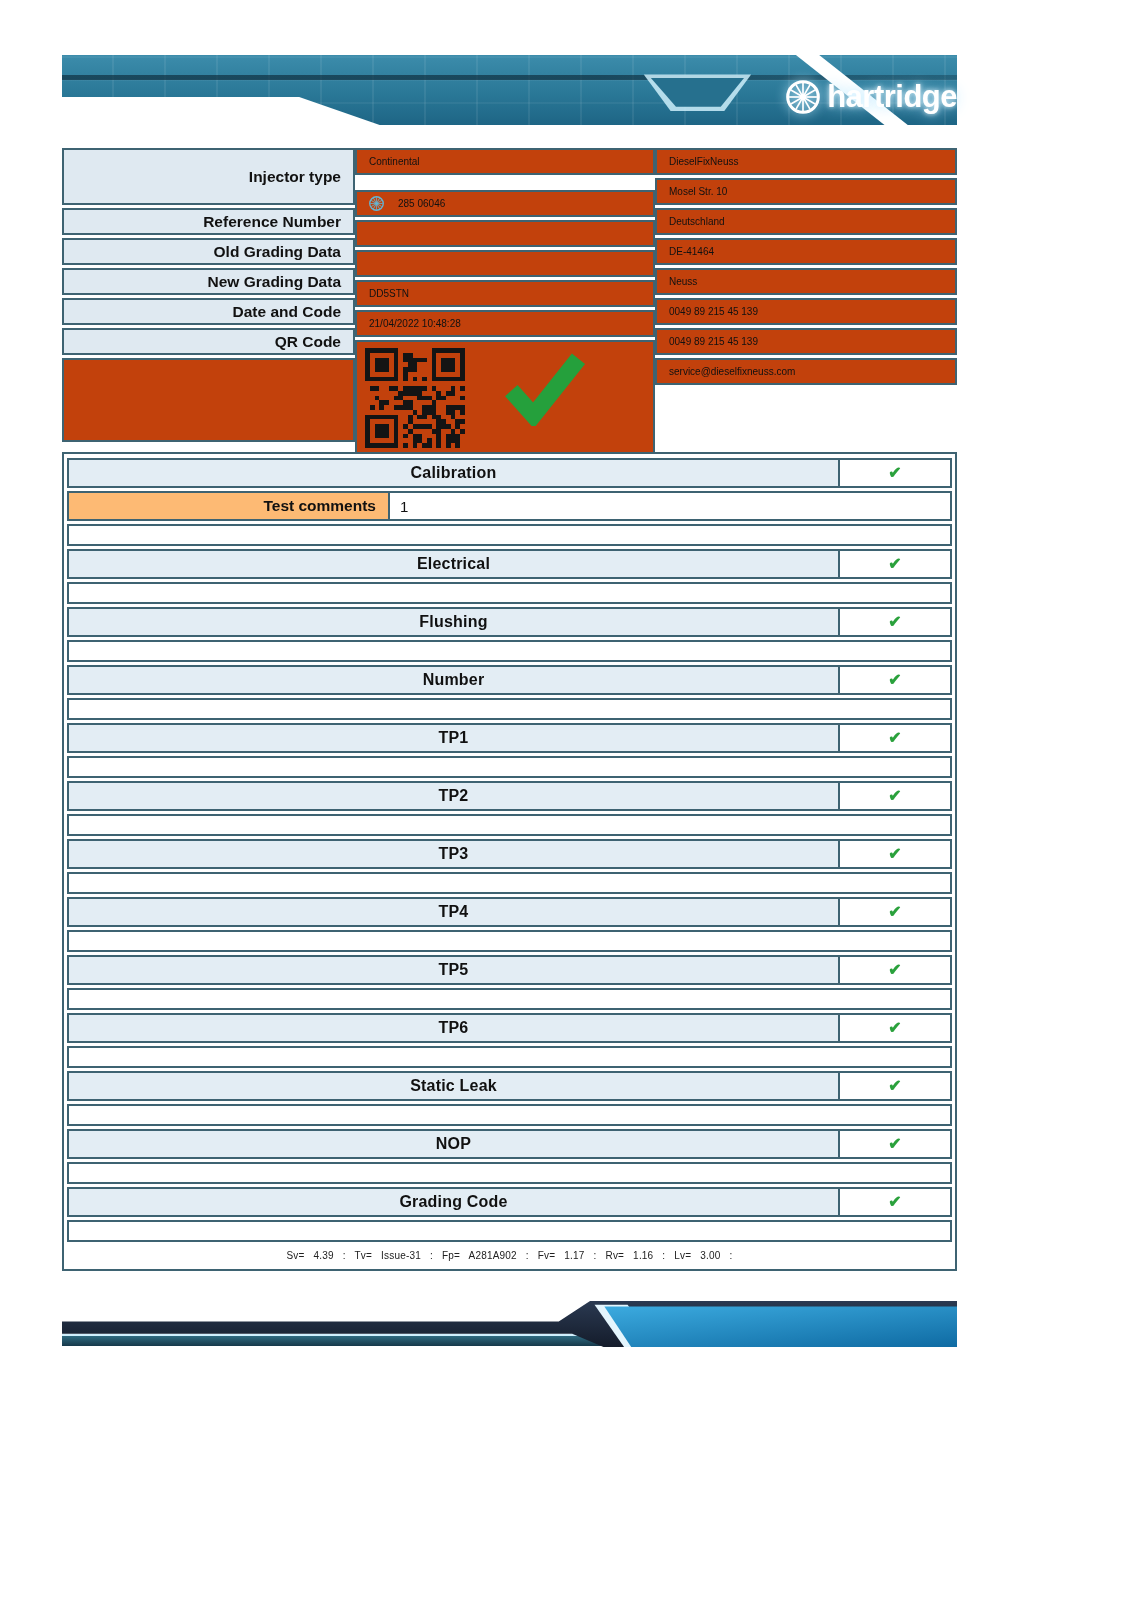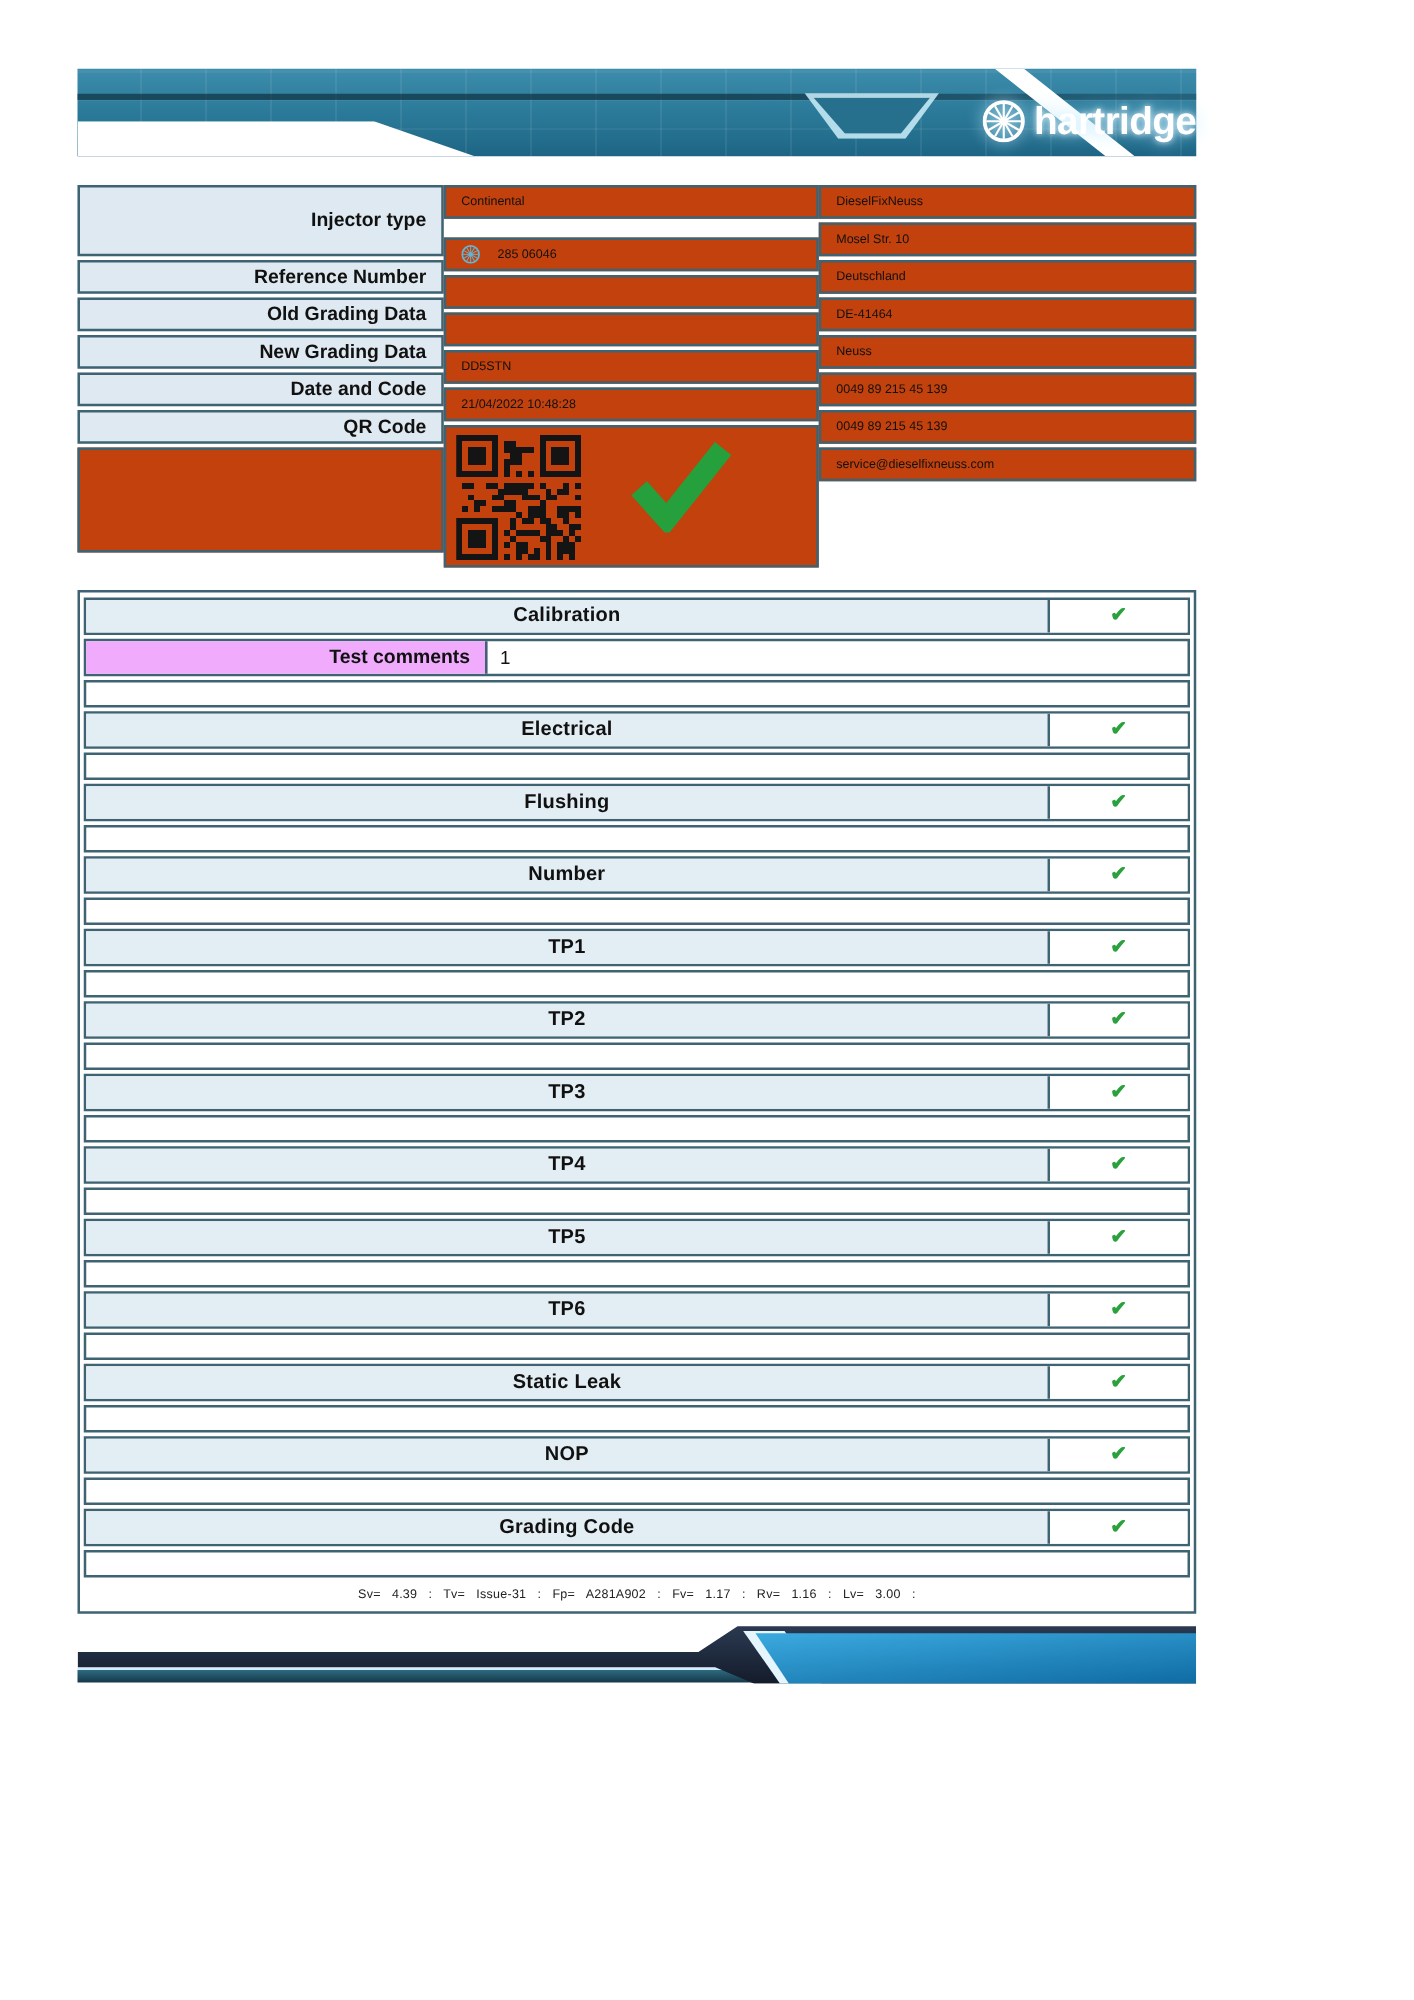--- a/index.html
+++ b/index.html
@@ -56,34 +56,34 @@
   }
   .cell.value { padding-left:12px; }
   .cell.tall { height:57px; }
   .cell.empty-tail { height:84px; }
   .cell.qr-cell { height:114px; align-items:flex-start; padding:6px 0 0 8px; }
   .part-row { gap:14px; padding-left:8px;margin-top:12px; }
   .qr-cell .bigcheck { margin-left:34px; margin-top:2px; }
 
   
   .sections {
-    position:absolute; left:62px; top:472px; width:895px;
+    position:absolute; left:62px; top:452px; width:895px;
     border:2px solid #3e6372; padding:4px 3px;
     display:flex; flex-direction:column; gap:3px; background:#ffffff;
   }
   .sec-header { height:30px; border:2px solid #3e6372; display:flex; background:#fff; }
   .sec-label {
     flex:1; background:#e3edf4; display:flex; align-items:center; justify-content:center;
     font-weight:bold; font-size:16px; letter-spacing:.2px;
   }
   .sec-check { width:112px; border-left:2px solid #3e6372; display:flex; align-items:center; justify-content:center; background:#fff; }
   .check-glyph { color:#2aa13c; font-size:16px; font-weight:bold; line-height:1; }
   .comments-row { height:30px; border:2px solid #3e6372; display:flex; background:#fff; }
   .comments-label {
-    width:321px; background:#f0abfc; border-right:2px solid #3e6372;
+    width:321px; background:#fdba74; border-right:2px solid #3e6372;
     display:flex; align-items:center; justify-content:flex-end; padding-right:12px;
     font-weight:bold; font-size:15.5px;
   }
   .comments-value { flex:1; display:flex; align-items:center; padding-left:10px; font-size:15px; }
   .spacer-row { height:22px; border:2px solid #3e6372; background:#fff; }
   .version-row {
     height:20px; display:flex; align-items:center; justify-content:center;
     font-size:10px; color:#222; word-spacing:6px; letter-spacing:.2px;
   }
 

